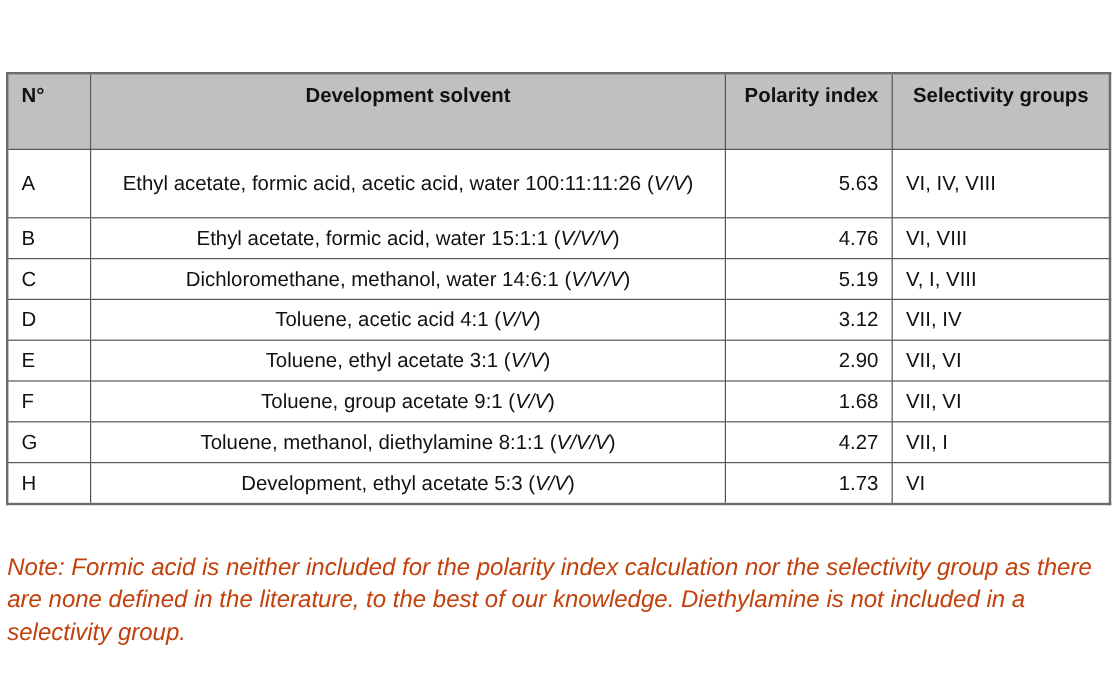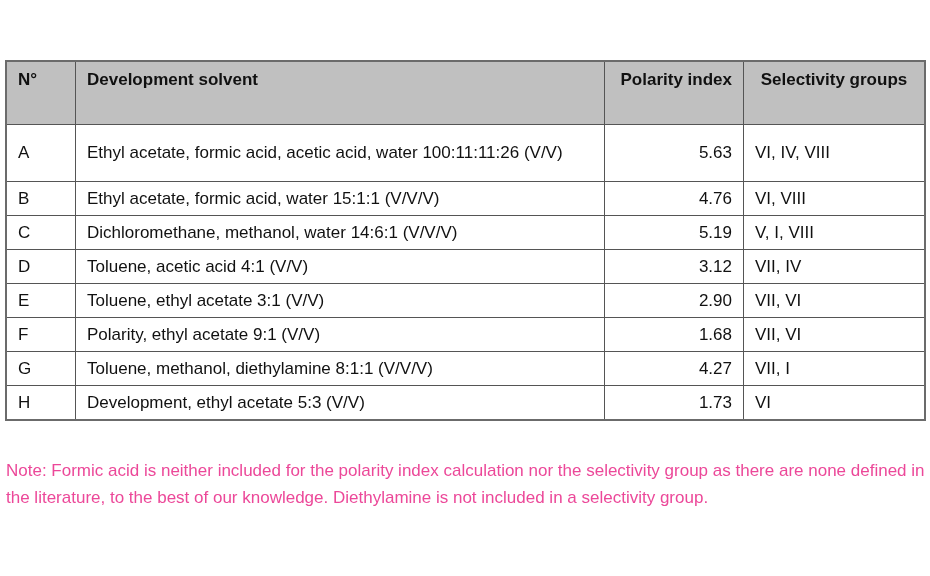--- a/index.html
+++ b/index.html
@@ -21,30 +21,30 @@
   }
   table.solvents thead th {
     background: #c0c0c0;
     font-weight: bold;
     height: 55px;
     vertical-align: top;
     padding-top: 7px;
     line-height: 22px;
   }
   th.c-no, td.c-no { width: 46px; text-align: left; }
-  th.c-solv, td.c-solv { width: 506px; text-align: left; }
+  th.c-solv, td.c-solv { width: 506px; text-align: center; }
   th.c-pol, td.c-pol { width: 116px; text-align: right; }
   th.c-sel, td.c-sel { }
   tbody td { height: 33px; line-height: 20px; }
   tbody tr.tall td { height: 56px; }
-  .vv { }
+  .vv { font-style: italic; }
   .note {
     position: absolute; left: 6px; top: 440px; width: 925px;
-    font-size: 17px; line-height: 27px;
-    color: #ec4899;
+    font-size: 20px; font-style: italic; line-height: 27px;
+    color: #c2410c;
   }
 </style>
 </head>
 <body>
 
 <table class="solvents">
   <thead>
     <tr>
       <th class="c-no">N°</th>
       <th class="c-solv">Development solvent</th>
@@ -78,21 +78,21 @@
       <td class="c-sel">VII, IV</td>
     </tr>
     <tr>
       <td class="c-no">E</td>
       <td class="c-solv"><span>Toluene, ethyl acetate 3:1</span> (<span class="vv">V/V</span>)</td>
       <td class="c-pol">2.90</td>
       <td class="c-sel">VII, VI</td>
     </tr>
     <tr>
       <td class="c-no">F</td>
-      <td class="c-solv"><span>Polarity, ethyl acetate 9:1</span> (<span class="vv">V/V</span>)</td>
+      <td class="c-solv"><span>Toluene, group acetate 9:1</span> (<span class="vv">V/V</span>)</td>
       <td class="c-pol">1.68</td>
       <td class="c-sel">VII, VI</td>
     </tr>
     <tr>
       <td class="c-no">G</td>
       <td class="c-solv"><span>Toluene, methanol, diethylamine 8:1:1</span> (<span class="vv">V/V/V</span>)</td>
       <td class="c-pol">4.27</td>
       <td class="c-sel">VII, I</td>
     </tr>
     <tr>

